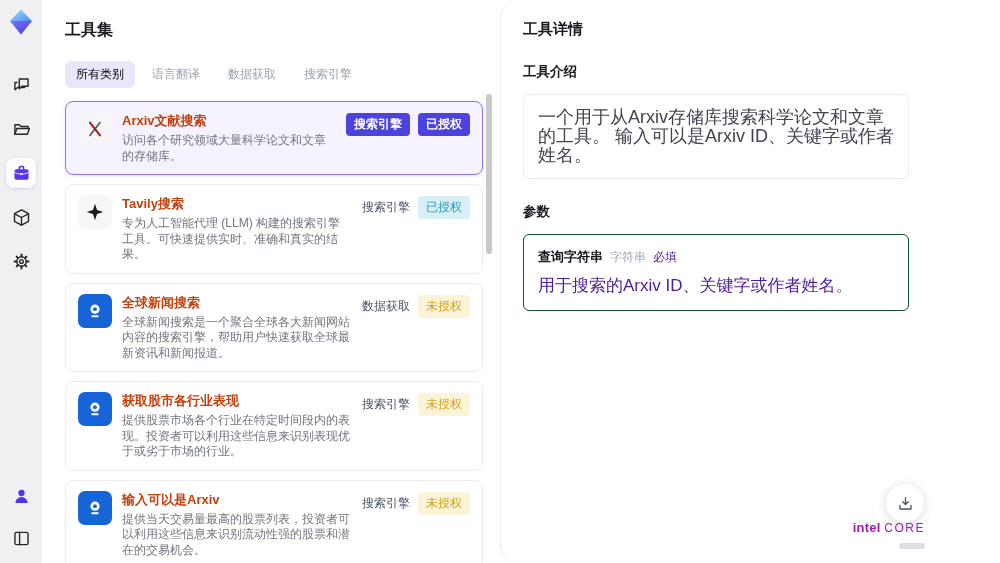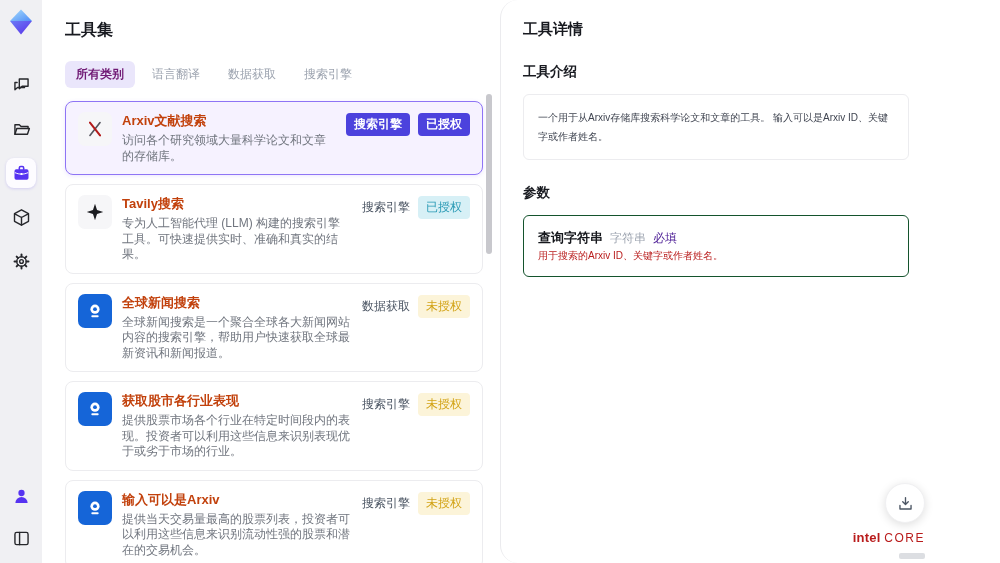--- a/index.html
+++ b/index.html
@@ -18,21 +18,21 @@
   .rail-spacer { flex:1; }
   .rail-bottom { display:flex; flex-direction:column; gap:12px; align-items:center; }
   .stroke { fill:none; stroke:#26272b; stroke-width:1.6; stroke-linecap:round; stroke-linejoin:round; }
 
   
   .list-panel { width:458px; flex:none; padding:16px 0 0 23px; position:relative; height:100%; }
   .page-title { font-size:16px; font-weight:bold; margin:4px 0 20px; }
   .tabs { display:flex; gap:6px; align-items:center; margin-bottom:13px; }
   .tab { font-size:12px; color:#9ca3af; background:none; border:none; padding:5px 11px;
     border-radius:6px; cursor:pointer; font-family:inherit; }
-  .tab.active { background:#eae6fb; color:#701a75; font-weight:bold; }
+  .tab.active { background:#eae6fb; color:#000000; font-weight:normal; }
   .cards { width:418px; }
   .card { position:relative; display:flex; gap:10px; background:#fff; border:1px solid #ececef;
     border-radius:8px; padding:10px 12px; margin-bottom:9px; cursor:pointer; }
   .card.selected { background:#f6f2ff; border:1.5px solid #8e74f5; box-shadow:0 1px 4px rgba(120,90,240,.15); }
   .card-icon { width:34px; height:34px; border-radius:7px; flex:none; display:grid; place-items:center;
     background:#f6f6f8; overflow:hidden; }
   .card-icon svg { width:22px; height:22px; }
   .icon-blue-app { background:#1565d8; }
   .card-body { flex:1; min-width:0; padding-right:2px; }
   .card-title { font-size:13px; font-weight:bold; color:#c2410c; line-height:17px; }
@@ -44,34 +44,34 @@
   .pill.no { background:#fcf4d9; color:#d2a316; }
   .pill.solid { background:#4c42dd; color:#fff; font-weight:bold; }
   .tag-category.pill.solid { padding:3px 8px; }
   .list-scrollbar { position:absolute; right:8px; top:94px; width:6px; height:160px;
     background:#c8c8cd; border-radius:3px; cursor:pointer; }
 
   
   .details-panel { flex:1; border-left:1px solid #ebebee; padding:16px 32px 0 22px; position:relative; height:100%;border-radius:18px; }
   .details-title { font-size:15px; font-weight:bold; margin:4px 0 24px; }
   .section-heading { font-size:13.5px; font-weight:bold; margin-bottom:13px; }
-  .info-box { border:1px solid #ececef; border-radius:6px; padding:13px 14px; font-size:10px;
+  .info-box { border:1px solid #ececef; border-radius:6px; padding:13px 14px; font-size:18px;
     color:#3f4450; line-height:19px; margin-bottom:24px; }
   .param-box { border:1px solid #14532d; border-radius:6px; padding:13px 14px; }
   .param-head { display:flex; align-items:baseline; gap:7px; }
   .param-name { font-size:13px; font-weight:bold; color:#16181d; }
   .param-type { font-size:12px; color:#9ca3af; }
   .param-required { font-size:12px; color:#4c1d95; }
-  .param-desc { font-size:10px; color:#b91c1c; margin-top:2px; }
+  .param-desc { font-size:17px; color:#4c1d95; margin-top:8px; }
 
   .fab { position:absolute; right:16px; bottom:40px; width:40px; height:40px; border-radius:50%;
     background:#fff; border:1px solid #f0f0f2; box-shadow:0 2px 10px rgba(0,0,0,.13);
     display:grid; place-items:center; cursor:pointer; }
   .fab svg { width:19px; height:19px; }
-  .brand { position:absolute; right:16px; bottom:0; text-align:right; color:#b91c1c; }
+  .brand { position:absolute; right:16px; bottom:10px; text-align:right; color:#a21caf; }
   .brand-row { font-size:13px; letter-spacing:.2px; }
   .brand-intel { font-weight:bold; }
   .brand-core { font-weight:normal; letter-spacing:1.5px; font-size:12px; text-transform:uppercase; }
   .brand-bar { display:inline-block; width:26px; height:6px; border-radius:2px; background:#dcdee2; margin-top:2px; }
 </style>
 </head>
 <body>
 
 <div class="app">
 

